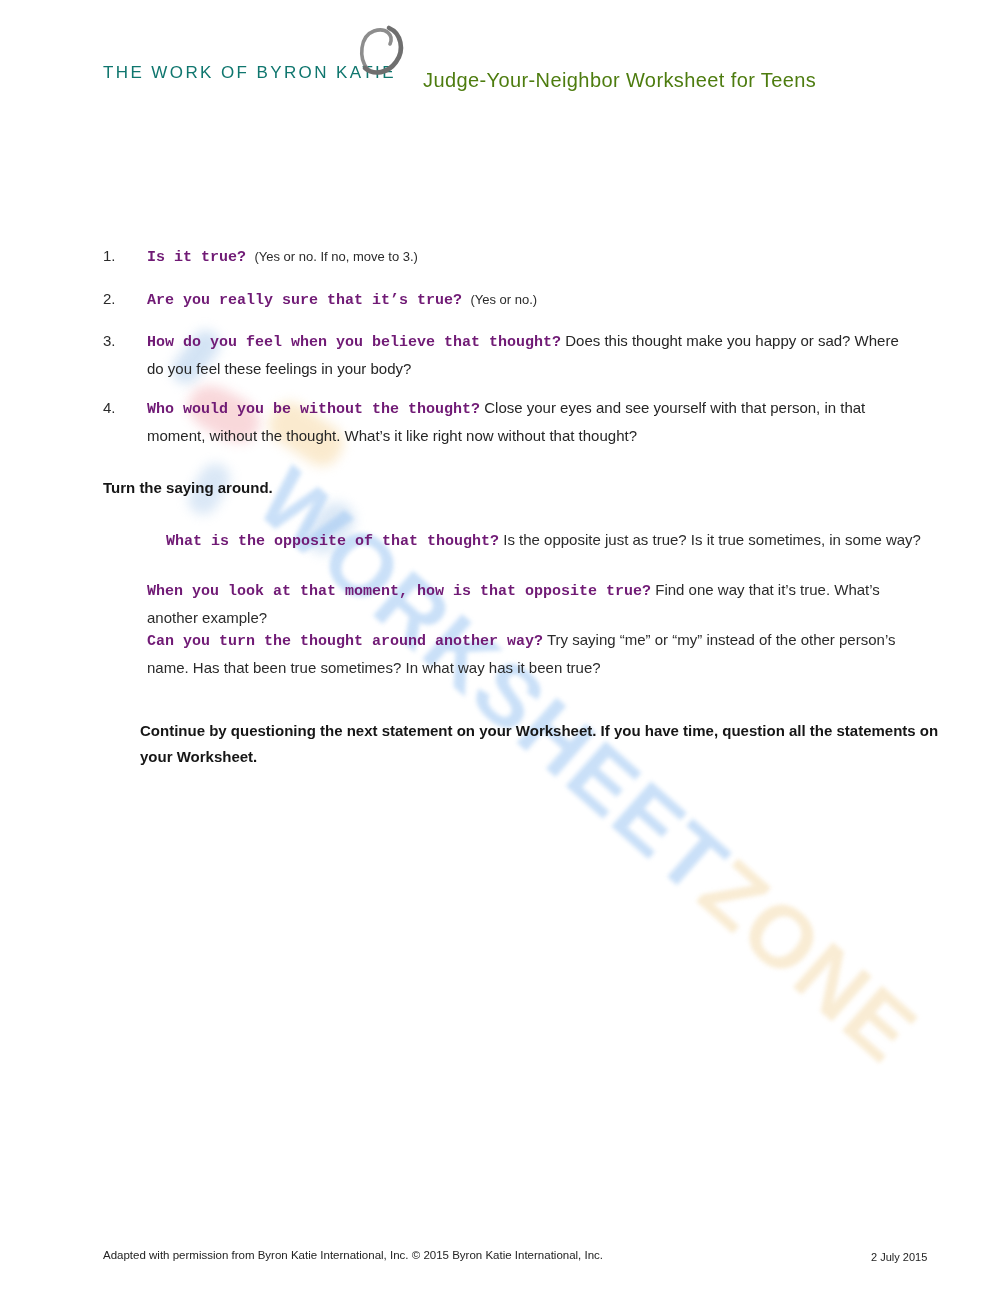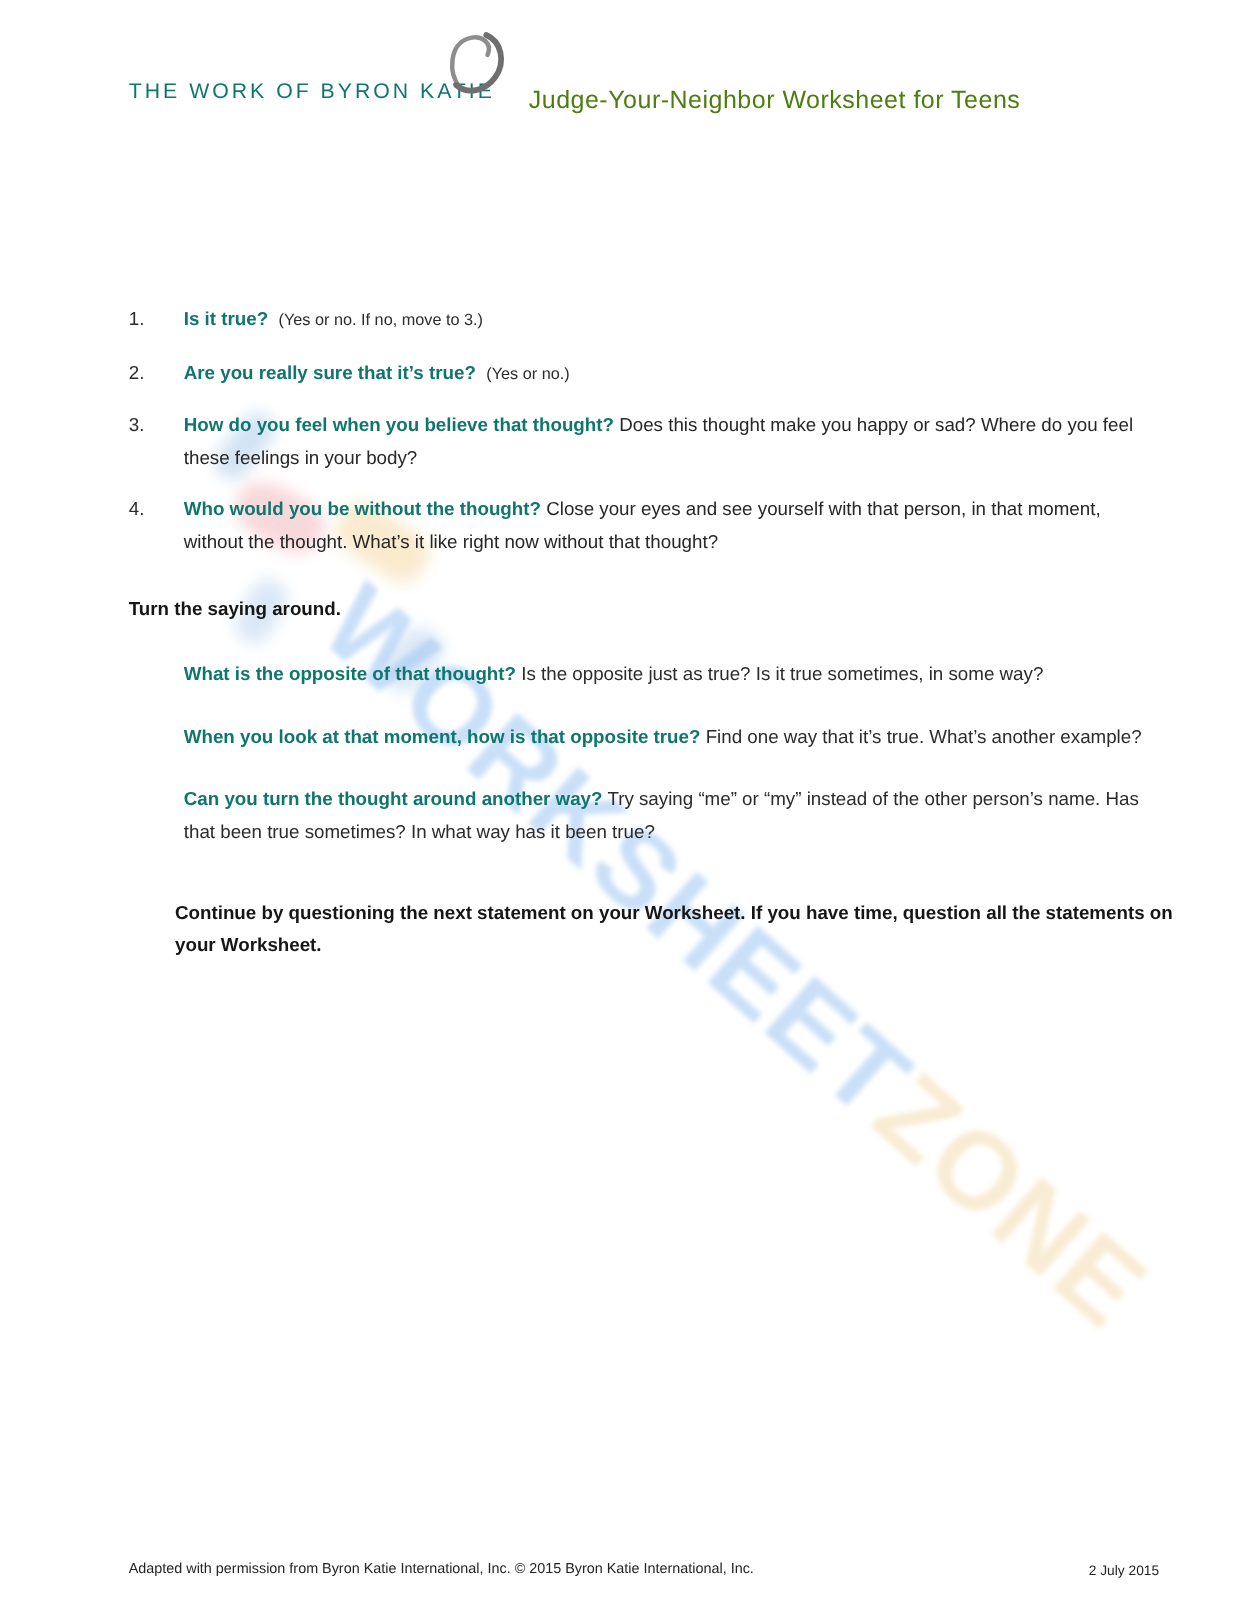--- a/index.html
+++ b/index.html
@@ -47,33 +47,33 @@
   }
   .intro::first-letter { font-size:20px; }
 
   .q-item { position:absolute; left:103px; width:814px; display:flex; font-size:15px; line-height:26px; }
   .q-item.i1 { top:243px; }
   .q-item.i2 { top:286px; }
   .q-item.i3 { top:328px; }
   .q-item.i4 { top:395px; }
   .q-num  { width:44px; flex:none; color:#2b2b2b; }
   .q-text { flex:1; max-width:766px; }
-  .bold   { font-weight:bold; color:#0f766e; }
+  .bold   { font-weight:bold; color:#701a75;font-family:Liberation Mono, monospace; }
   .q-note { font-size:13px; color:#2b2b2b; }
   .sp1 { white-space:pre; }
 
   .section-heading {
     position:absolute; left:103px; top:479px;
     font-size:15px; font-weight:bold; color:#161616;
   }
   .turn-para {
     position:absolute; left:147px; width:768px;
     font-size:15px; line-height:26px; color:#2b2b2b;
   }
-  .turn-para.t1 { top:527px; }
+  .turn-para.t1 { top:527px;margin-left:19px; }
   .turn-para.t2 { top:564px;margin-top:13px; }
   .turn-para.t3 { top:627px; }
 
   .continue-para {
     position:absolute; left:103px; top:718px; width:818px;
     font-size:15px; line-height:26px; font-weight:bold; color:#161616;margin-left:37px;
   }
 
   .footer-credit {
     position:absolute; left:103px; top:1249px;

